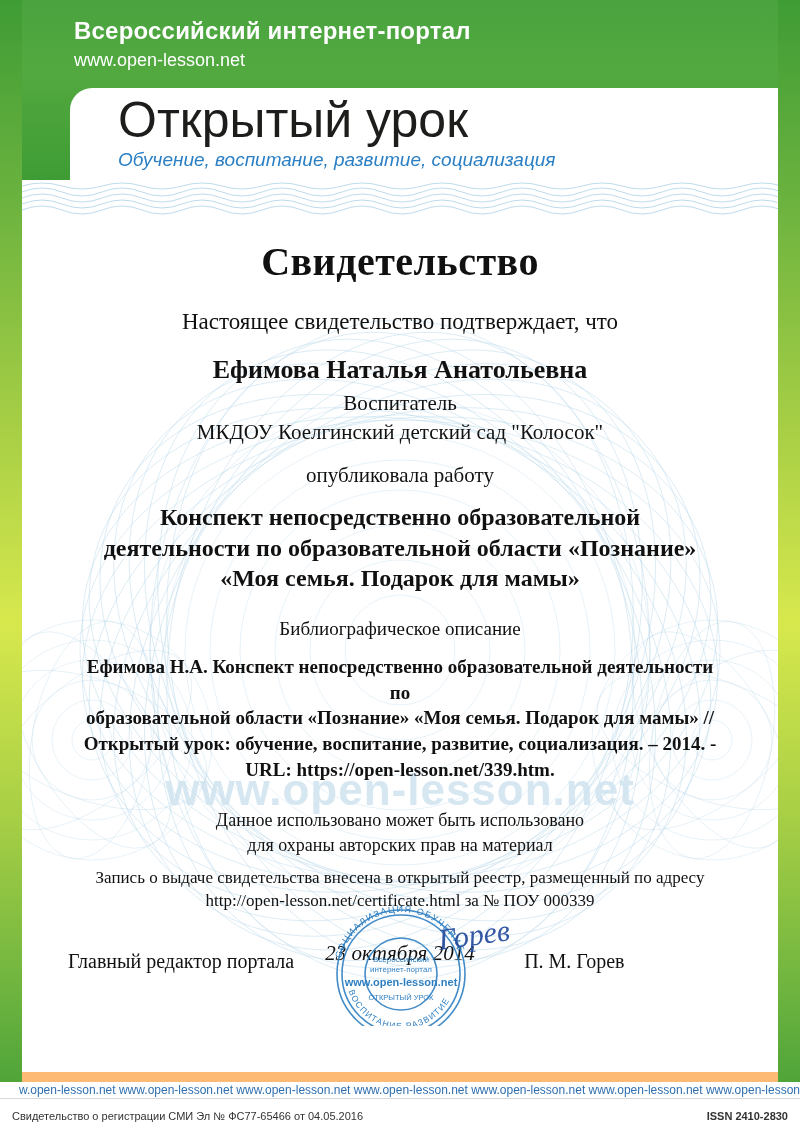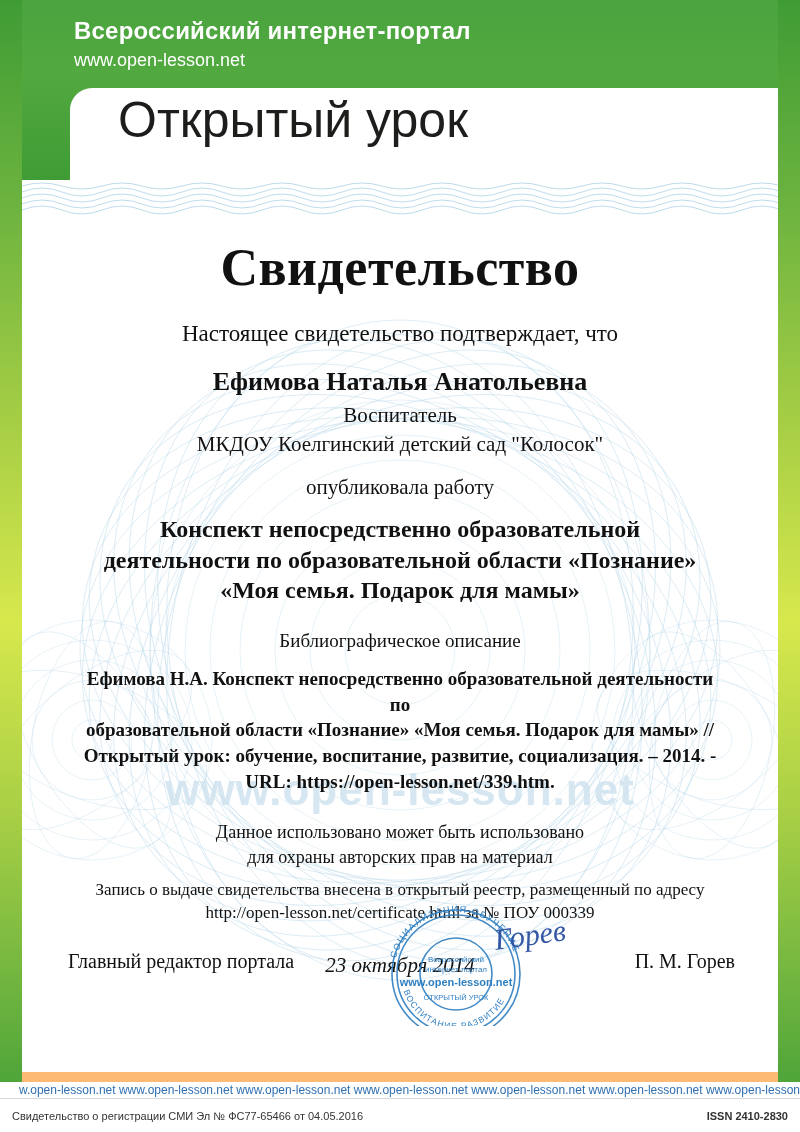--- a/index.html
+++ b/index.html
@@ -88,21 +88,21 @@
   }
   .content{
     position:relative;
     z-index:3;
     text-align:center;
     padding:0 46px;
   }
   .cert-title{
     font-family:"Liberation Serif", serif;
     font-weight:bold;
-    font-size:52px;
+    font-size:40px;
     color:#111111;
     margin-top:58px;
     letter-spacing:0.5px;
   }
   .confirm{
     font-size:23px;
     color:#111;
     margin-top:24px;
   }
   .person{
@@ -162,26 +162,25 @@
   .date{
     font-size:21px;
     font-style:italic;
     margin-top:28px;
     color:#111;
   }
 
   
   .sign-row{
     position:absolute;
-    left:46px;right:43px;bottom:46px;
+    left:46px;right:55px;bottom:46px;
     display:flex;
     align-items:center;
-    justify-content:space-between;
+    justify-content:flex-start;
     z-index:4;
-    gap:44px;
   }
   .sign-left,.sign-right{
     font-size:20px;color:#111;
     white-space:nowrap;
   }
   .stamp-wrap{
     position:relative;
     width:230px;height:130px;
   }
   .signature{
@@ -251,20 +250,21 @@
   <div class="inner">
 
     <div class="header">
       <div class="header-top">
         <div class="portal-title">Всероссийский интернет-портал</div>
         <div class="portal-url">www.open-lesson.net</div>
       </div>
       <div class="white-panel">
         <div class="brand">
           <div class="brand-title">Открытый урок</div>
+          <div class="brand-sub">Обучение, воспитание, развитие, социализация</div>
         </div>
       </div>
     </div>
 
     <div class="body-area">
 
       <svg class="guilloche" viewBox="0 0 756 892" preserveAspectRatio="none">
         <defs>
           <g id="rosette">
             <g stroke="#7fb8d8" stroke-width="0.5" fill="none" opacity="0.75">

